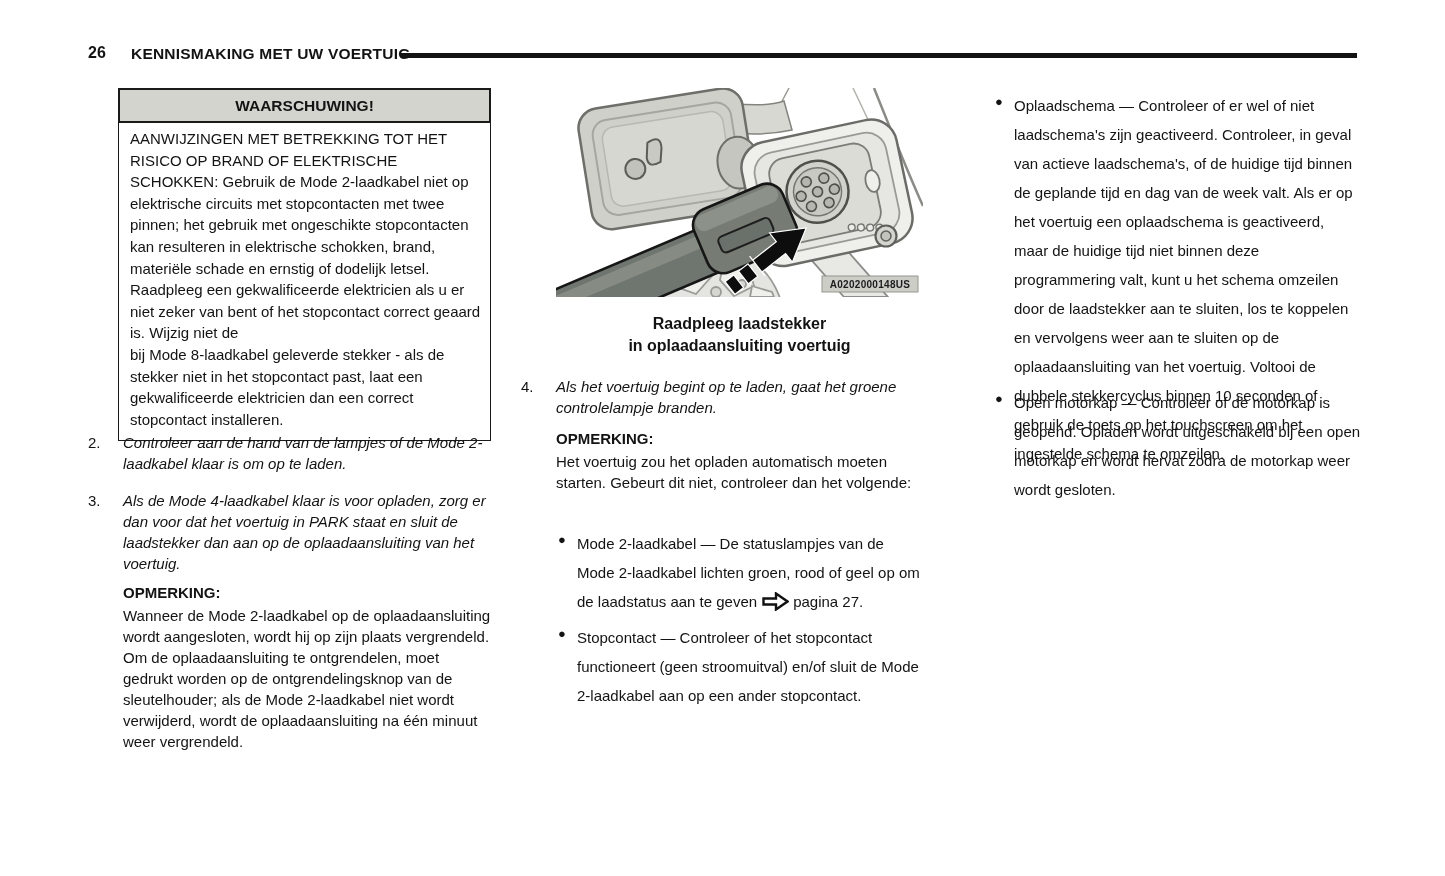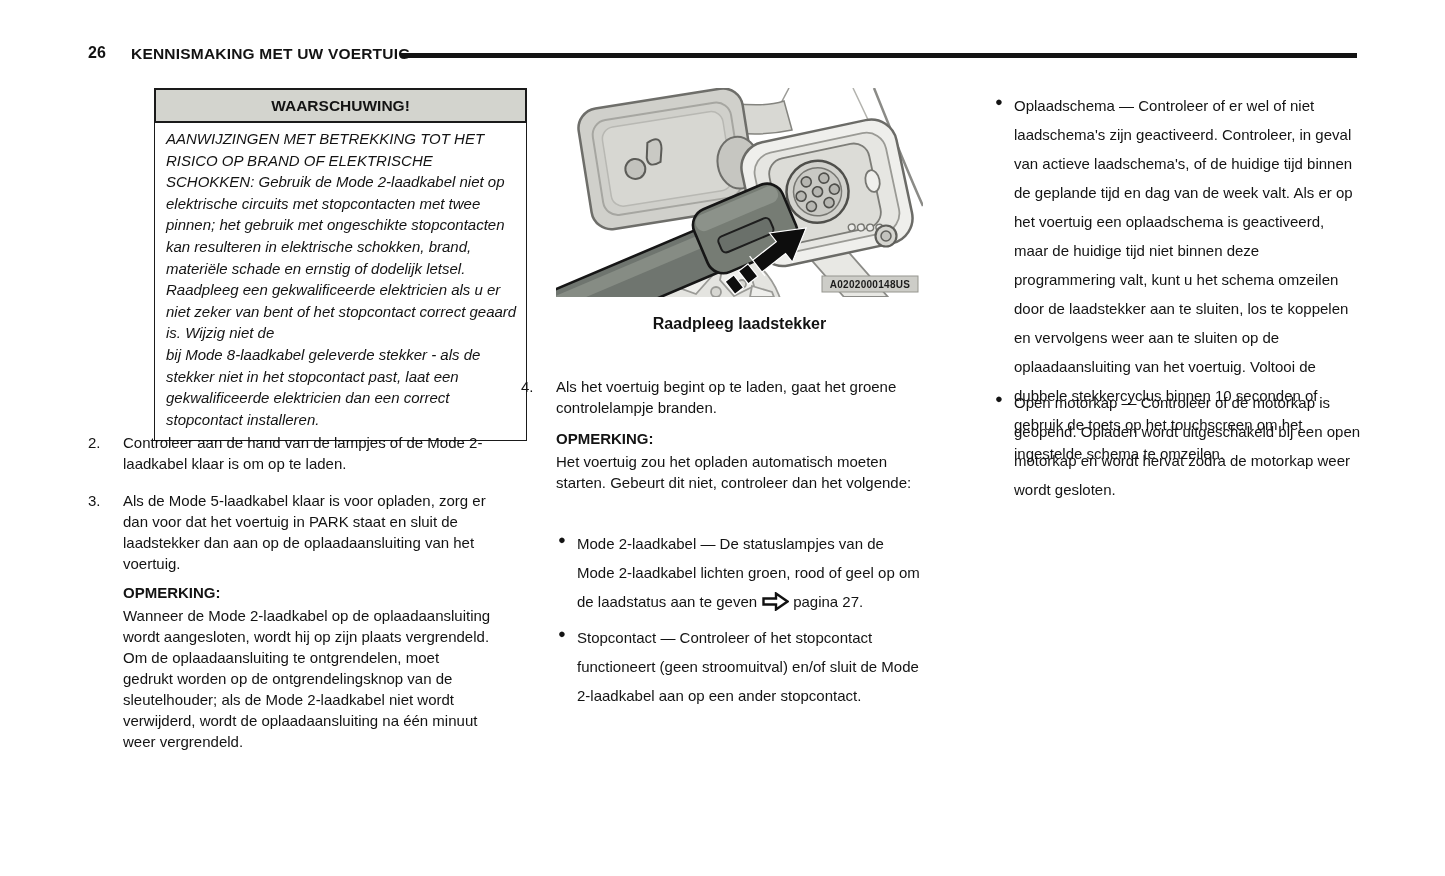--- a/index.html
+++ b/index.html
@@ -9,59 +9,59 @@
   .body-txt{font-size:15px;line-height:21px;}
   
   .pgnum{font-size:16px;font-weight:bold;}
   .pgtitle{font-size:15.5px;font-weight:bold;letter-spacing:0.2px;}
   .rule{background:#131313;height:5px;}
   
   .warnbox{width:373px;}
   .warnhead{border:2px solid #1a1a1a;background:#d3d4ce;text-align:center;
             font-size:15.5px;font-weight:bold;padding:7px 0 6px 0;}
   .warnbody{border-left:1.5px solid #1a1a1a;border-right:1.5px solid #1a1a1a;border-bottom:1.5px solid #1a1a1a;
-            padding:5px 9px 10px 11px;font-size:15px;line-height:21.6px;font-style:italic;}
+            padding:5px 9px 10px 11px;font-size:15px;line-height:21.6px;}
   
   .numitem{display:flex;}
   .num{flex:none;width:35px;font-size:15px;line-height:21px;}
-  .itxt{flex:1;font-size:15px;line-height:21px;}
+  .itxt{flex:1;font-size:15px;line-height:21px;font-style:italic;}
   
   .noteh{font-size:15px;font-weight:bold;line-height:21px;}
   
   .bullet-row{display:flex;}
   .bdot{flex:none;width:19px;font-size:13px;line-height:21px;padding-top:0px;}
   .btxt{flex:1;font-size:15px;line-height:29px;}
   .caption{text-align:center;font-size:16px;line-height:22px;font-weight:bold;}
   .arrow-ic{vertical-align:-4px;margin:0 4px 0 5px;}
 </style>
 </head>
 <body>
 
 <div class="page">
 
   <span class="abs pgnum" style="left:88px;top:44px;">26</span>
   <span class="abs pgtitle" style="left:131px;top:45px;">KENNISMAKING MET UW VOERTUIG</span>
   <div class="abs rule" style="left:401px;top:53px;width:956px;"></div>
 
-  <div class="abs warnbox" style="left:118px;top:88px;margin-left:36px;">
+  <div class="abs warnbox" style="left:118px;top:88px;">
     <div class="warnhead">WAARSCHUWING!</div>
     <div class="warnbody">
       <div>AANWIJZINGEN MET BETREKKING TOT HET RISICO OP BRAND OF ELEKTRISCHE SCHOKKEN: Gebruik de Mode 2-laadkabel niet op elektrische circuits met stopcontacten met twee pinnen; het gebruik met ongeschikte stopcontacten kan resulteren in elektrische schokken, brand, materiële schade en ernstig of dodelijk letsel. Raadpleeg een gekwalificeerde elektricien als u er niet zeker van bent of het stopcontact correct geaard is. Wijzig niet de</div>
       <div>bij Mode 8-laadkabel geleverde stekker - als de stekker niet in het stopcontact past, laat een gekwalificeerde elektricien dan een correct stopcontact installeren.</div>
     </div>
   </div>
 
   <div class="abs numitem" style="left:88px;top:432px;width:403px;">
     <span class="num">2.</span>
     <div class="itxt">Controleer aan de hand van de lampjes of de Mode 2-laadkabel klaar is om op te laden.</div>
   </div>
 
   <div class="abs numitem" style="left:88px;top:490px;width:403px;">
     <span class="num">3.</span>
-    <div class="itxt">Als de Mode 5-laadkabel klaar is voor opladen, zorg er dan voor dat het voertuig in PARK staat en sluit de laadstekker dan aan op de oplaadaansluiting van het voertuig.</div>
+    <div class="itxt">Als de Mode 4-laadkabel klaar is voor opladen, zorg er dan voor dat het voertuig in PARK staat en sluit de laadstekker dan aan op de oplaadaansluiting van het voertuig.</div>
   </div>
 
   <div class="abs noteh" style="left:123px;top:582px;">OPMERKING:</div>
   <div class="abs body-txt" style="left:123px;top:605px;width:368px;">Wanneer de Mode 2-laadkabel op de oplaadaansluiting wordt aangesloten, wordt hij op zijn plaats vergrendeld. Om de oplaadaansluiting te ontgrendelen, moet gedrukt worden op de ontgrendelingsknop van de sleutelhouder; als de Mode 2-laadkabel niet wordt verwijderd, wordt de oplaadaansluiting na één minuut weer vergrendeld.</div>
 
   <svg class="abs" style="left:556px;top:88px;" width="367" height="209" viewBox="0 0 367 209">
 
     <path d="M318,0 Q352,85 367,118" fill="none" stroke="#8b8b87" stroke-width="2.5"></path>
     <path d="M297,0 Q328,65 344,103" fill="none" stroke="#b3b3ae" stroke-width="1.5"></path>
     <path d="M233,0 L214,36" fill="none" stroke="#9a9a96" stroke-width="1.5"></path>
@@ -126,20 +126,21 @@
       <rect x="180" y="160" width="12" height="16"></rect>
       <polygon points="198,155 198,160 228,160 228,149 260,167.5 228,186 228,175 198,175 198,180"></polygon>
     </g>
 
     <rect x="266" y="188" width="96" height="16" fill="#cdcdc8" stroke="#96968f" stroke-width="1"></rect>
     <text x="314" y="200" text-anchor="middle" font-size="10" font-weight="bold" fill="#1c1c1c" letter-spacing="0.3">A0202000148US</text>
   </svg>
 
   <div class="abs caption" style="left:556px;top:313px;width:367px;">
     <div>Raadpleeg laadstekker</div>
+    <div>in oplaadaansluiting voertuig</div>
   </div>
 
   <div class="abs numitem" style="left:521px;top:376px;width:404px;">
     <span class="num">4.</span>
     <div class="itxt">Als het voertuig begint op te laden, gaat het groene controlelampje branden.</div>
   </div>
 
   <div class="abs noteh" style="left:556px;top:428px;">OPMERKING:</div>
   <div class="abs body-txt" style="left:556px;top:451px;width:368px;">Het voertuig zou het opladen automatisch moeten starten. Gebeurt dit niet, controleer dan het volgende:</div>
 

